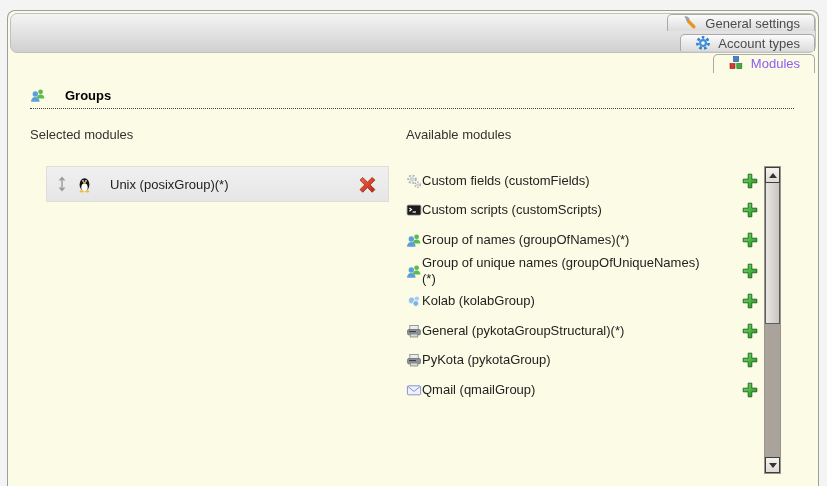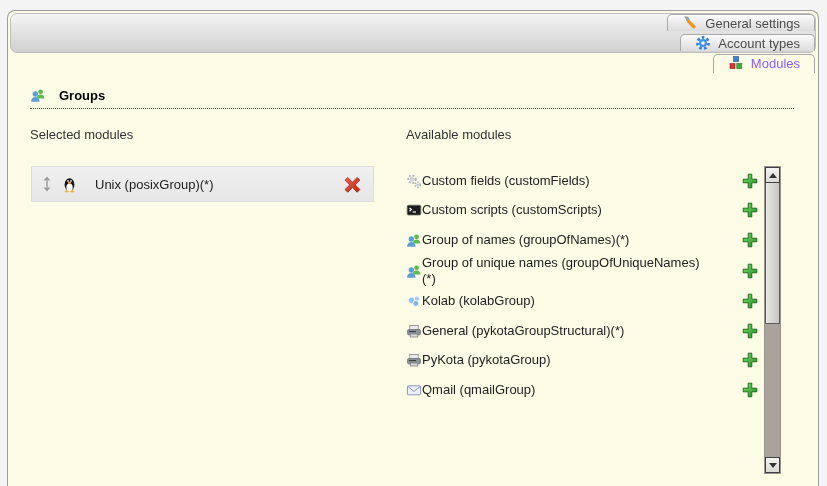--- a/index.html
+++ b/index.html
@@ -39,32 +39,32 @@
     position:relative; z-index:3; margin-bottom:-2px;
     padding-bottom:2px;
   }
   .icon16 { width:16px; height:16px; display:inline-block; flex:0 0 auto; }
   .icon17 { width:17px; height:17px; display:inline-block; flex:0 0 auto; }
   
   .section-head {
     margin:34px 24px 0 22px;
     padding-bottom:5px;
     border-bottom:1px dotted #444;
-    display:flex; align-items:center; gap:13px;
+    display:flex; align-items:center; gap:19px;
   }
   .section-title { font-weight:bold; color:#000; }
   
   .columns { display:flex; margin-left:22px; margin-top:18px; }
   .col-left  { width:356px; flex:0 0 auto; }
   .col-right { width:375px; flex:0 0 auto; margin-left:20px; }
   .col-header { color:#333; }
   
   .sel-list { margin-top:24px; }
   .sel-row {
-    width:343px; height:36px; margin-left:1px;
+    width:343px; height:36px; margin-left:16px;
     background:linear-gradient(#f0f0f0,#e6e6e6);
     border:1px solid #ddd;
     display:flex; align-items:center;
     padding:0 12px 0 9px;
   }
   .sel-label { margin-left:17px; }
   .drag-handle { width:12px; height:16px; cursor:move; }
   .del-btn { margin-left:auto; width:17px; height:17px; cursor:pointer; }
   
   .list-wrap { margin-top:24px; display:flex; }

